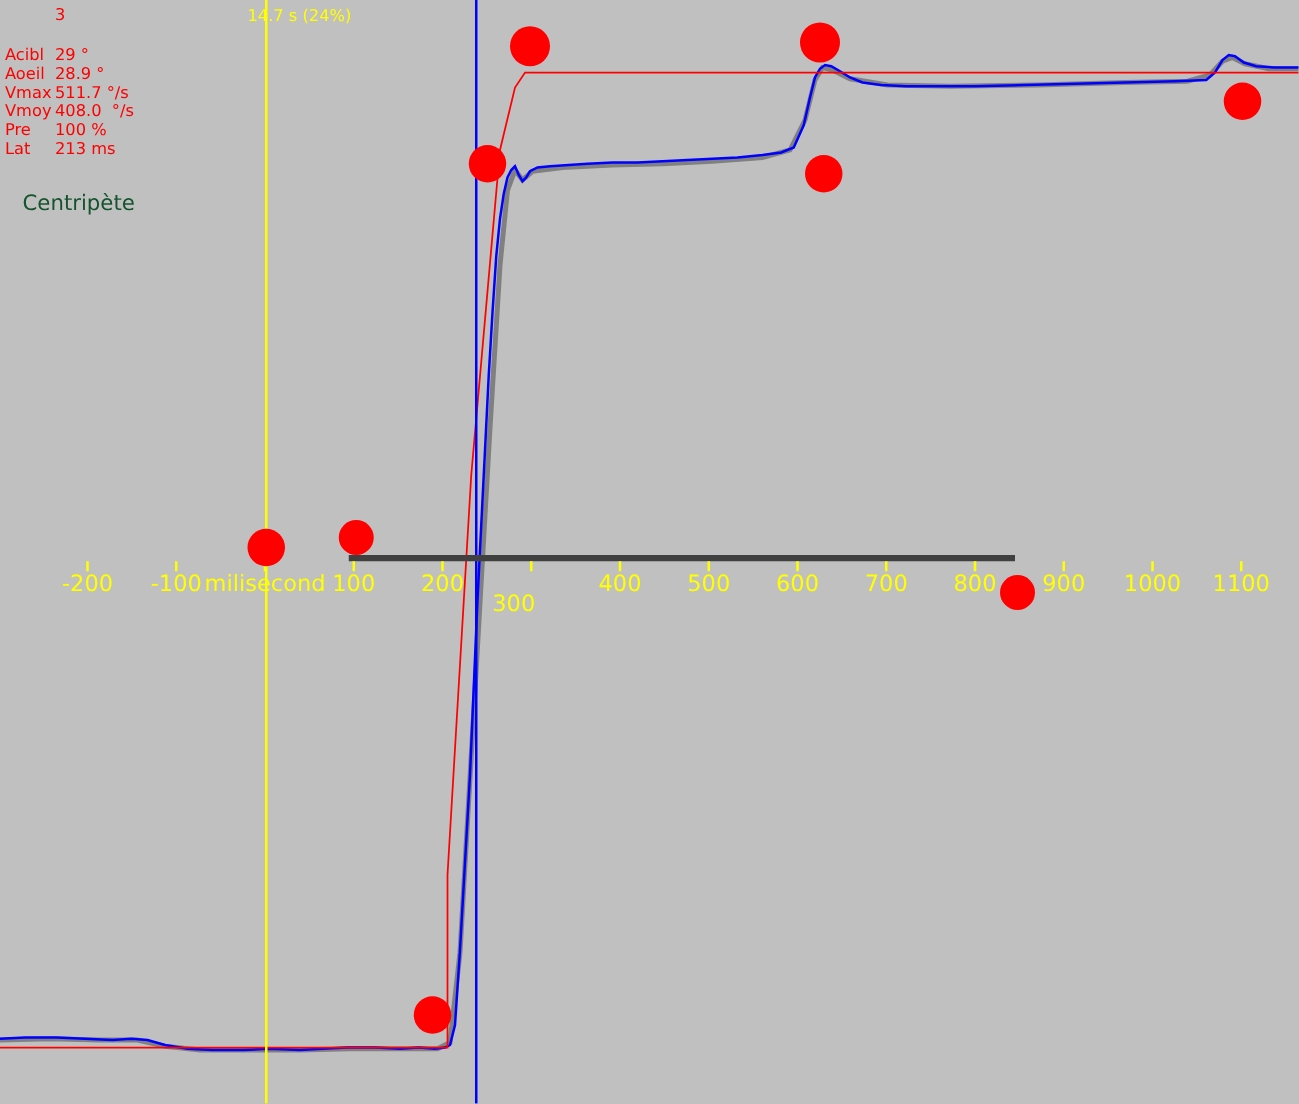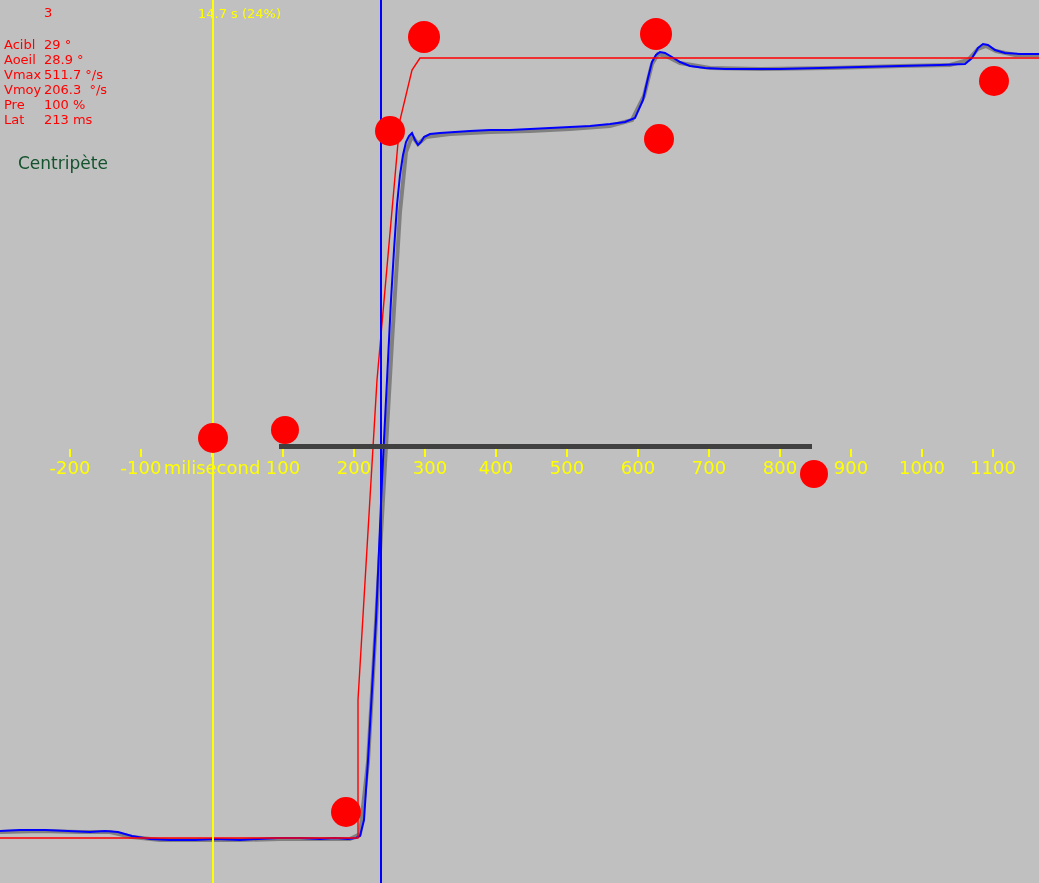--- a/index.html
+++ b/index.html
@@ -142,21 +142,21 @@
       <div class="tick-label" style="left: 70px;">-200</div>
       <div class="tick" style="left: 140px;"></div>
       <div class="tick-label" style="left: 141px; text-align: right;">-100</div>
       <div class="tick" style="left: 211px;"></div>
       <div class="tick-label" style="left: 212px;">milisecond</div>
       <div class="tick" style="left: 282px;"></div>
       <div class="tick-label" style="left: 283px;">100</div>
       <div class="tick" style="left: 353px;"></div>
       <div class="tick-label" style="left: 354px; text-align: right;">200</div>
       <div class="tick" style="left: 424px;"></div>
-      <div class="tick-label" style="left: 430px;">300</div>
+      <div class="tick-label" style="left: 411px; margin-top: 16px;">300</div>
       <div class="tick" style="left: 495px;"></div>
       <div class="tick-label" style="left: 496px;">400</div>
       <div class="tick" style="left: 566px;"></div>
       <div class="tick-label" style="left: 567px;">500</div>
       <div class="tick" style="left: 637px;"></div>
       <div class="tick-label" style="left: 638px;">600</div>
       <div class="tick" style="left: 708px;"></div>
       <div class="tick-label" style="left: 709px;">700</div>
       <div class="tick" style="left: 779px;"></div>
       <div class="tick-label" style="left: 780px;">800</div>
@@ -179,21 +179,21 @@
     <div class="row">
       <span class="stat-label">Aoeil</span>
       <span class="stat-value">28.9 °</span>
     </div>
     <div class="row">
       <span class="stat-label">Vmax</span>
       <span class="stat-value">511.7 °/s</span>
     </div>
     <div class="row">
       <span class="stat-label">Vmoy</span>
-      <span class="stat-value">206.3  °/s</span>
+      <span class="stat-value">408.0  °/s</span>
     </div>
     <div class="row">
       <span class="stat-label">Pre</span>
       <span class="stat-value">100 %</span>
     </div>
     <div class="row">
       <span class="stat-label">Lat</span>
       <span class="stat-value">213 ms</span>
     </div>
   </div>

